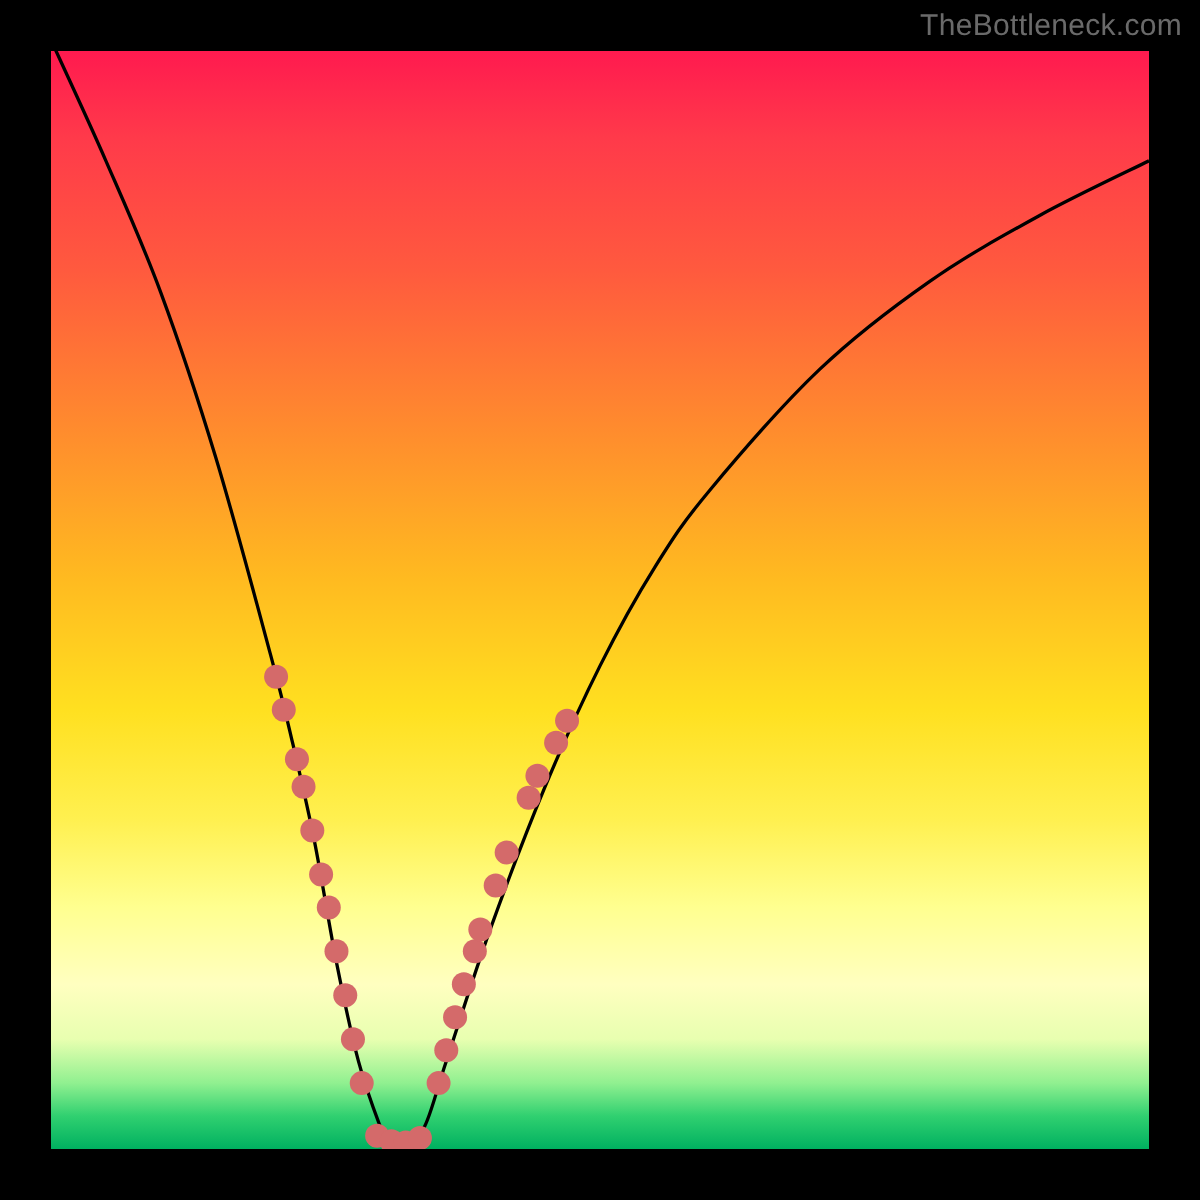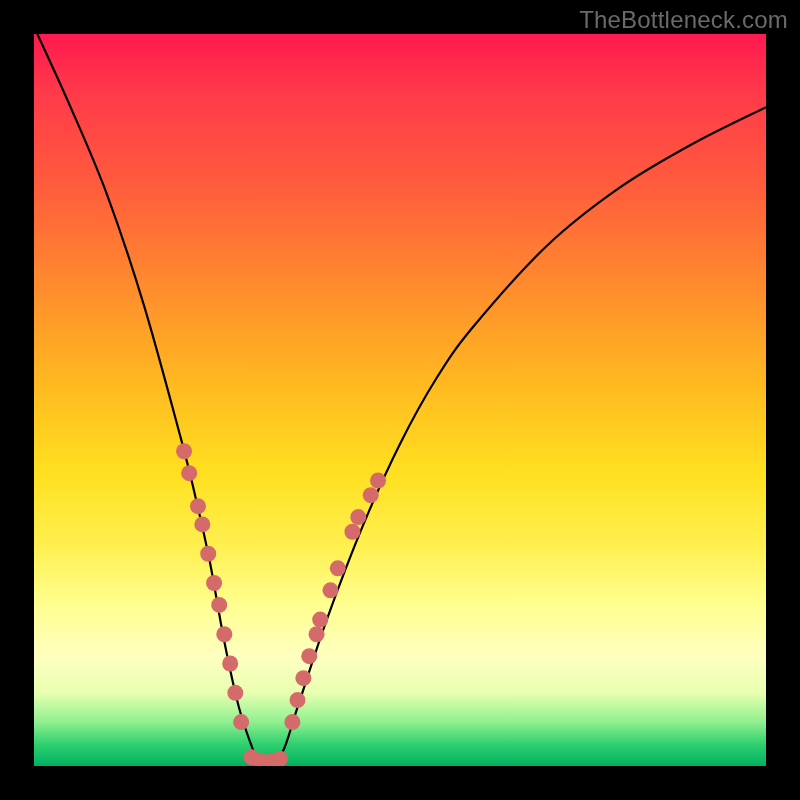--- a/index.html
+++ b/index.html
@@ -45,21 +45,21 @@
       #90f090 94%,
       #30d070 97%,
       #00b060 100%
     );
   }
   .watermark {
     position: absolute;
     top: 6px;
     right: 12px;
     color: #6a6a6a;
-    font-size: 24px;
+    font-size: 20px;
     letter-spacing: 0.2px;
     font-weight: 500;
   }
   svg.curve {
     position: absolute;
     inset: 0;
   }
 </style>
 </head>
 <body>

